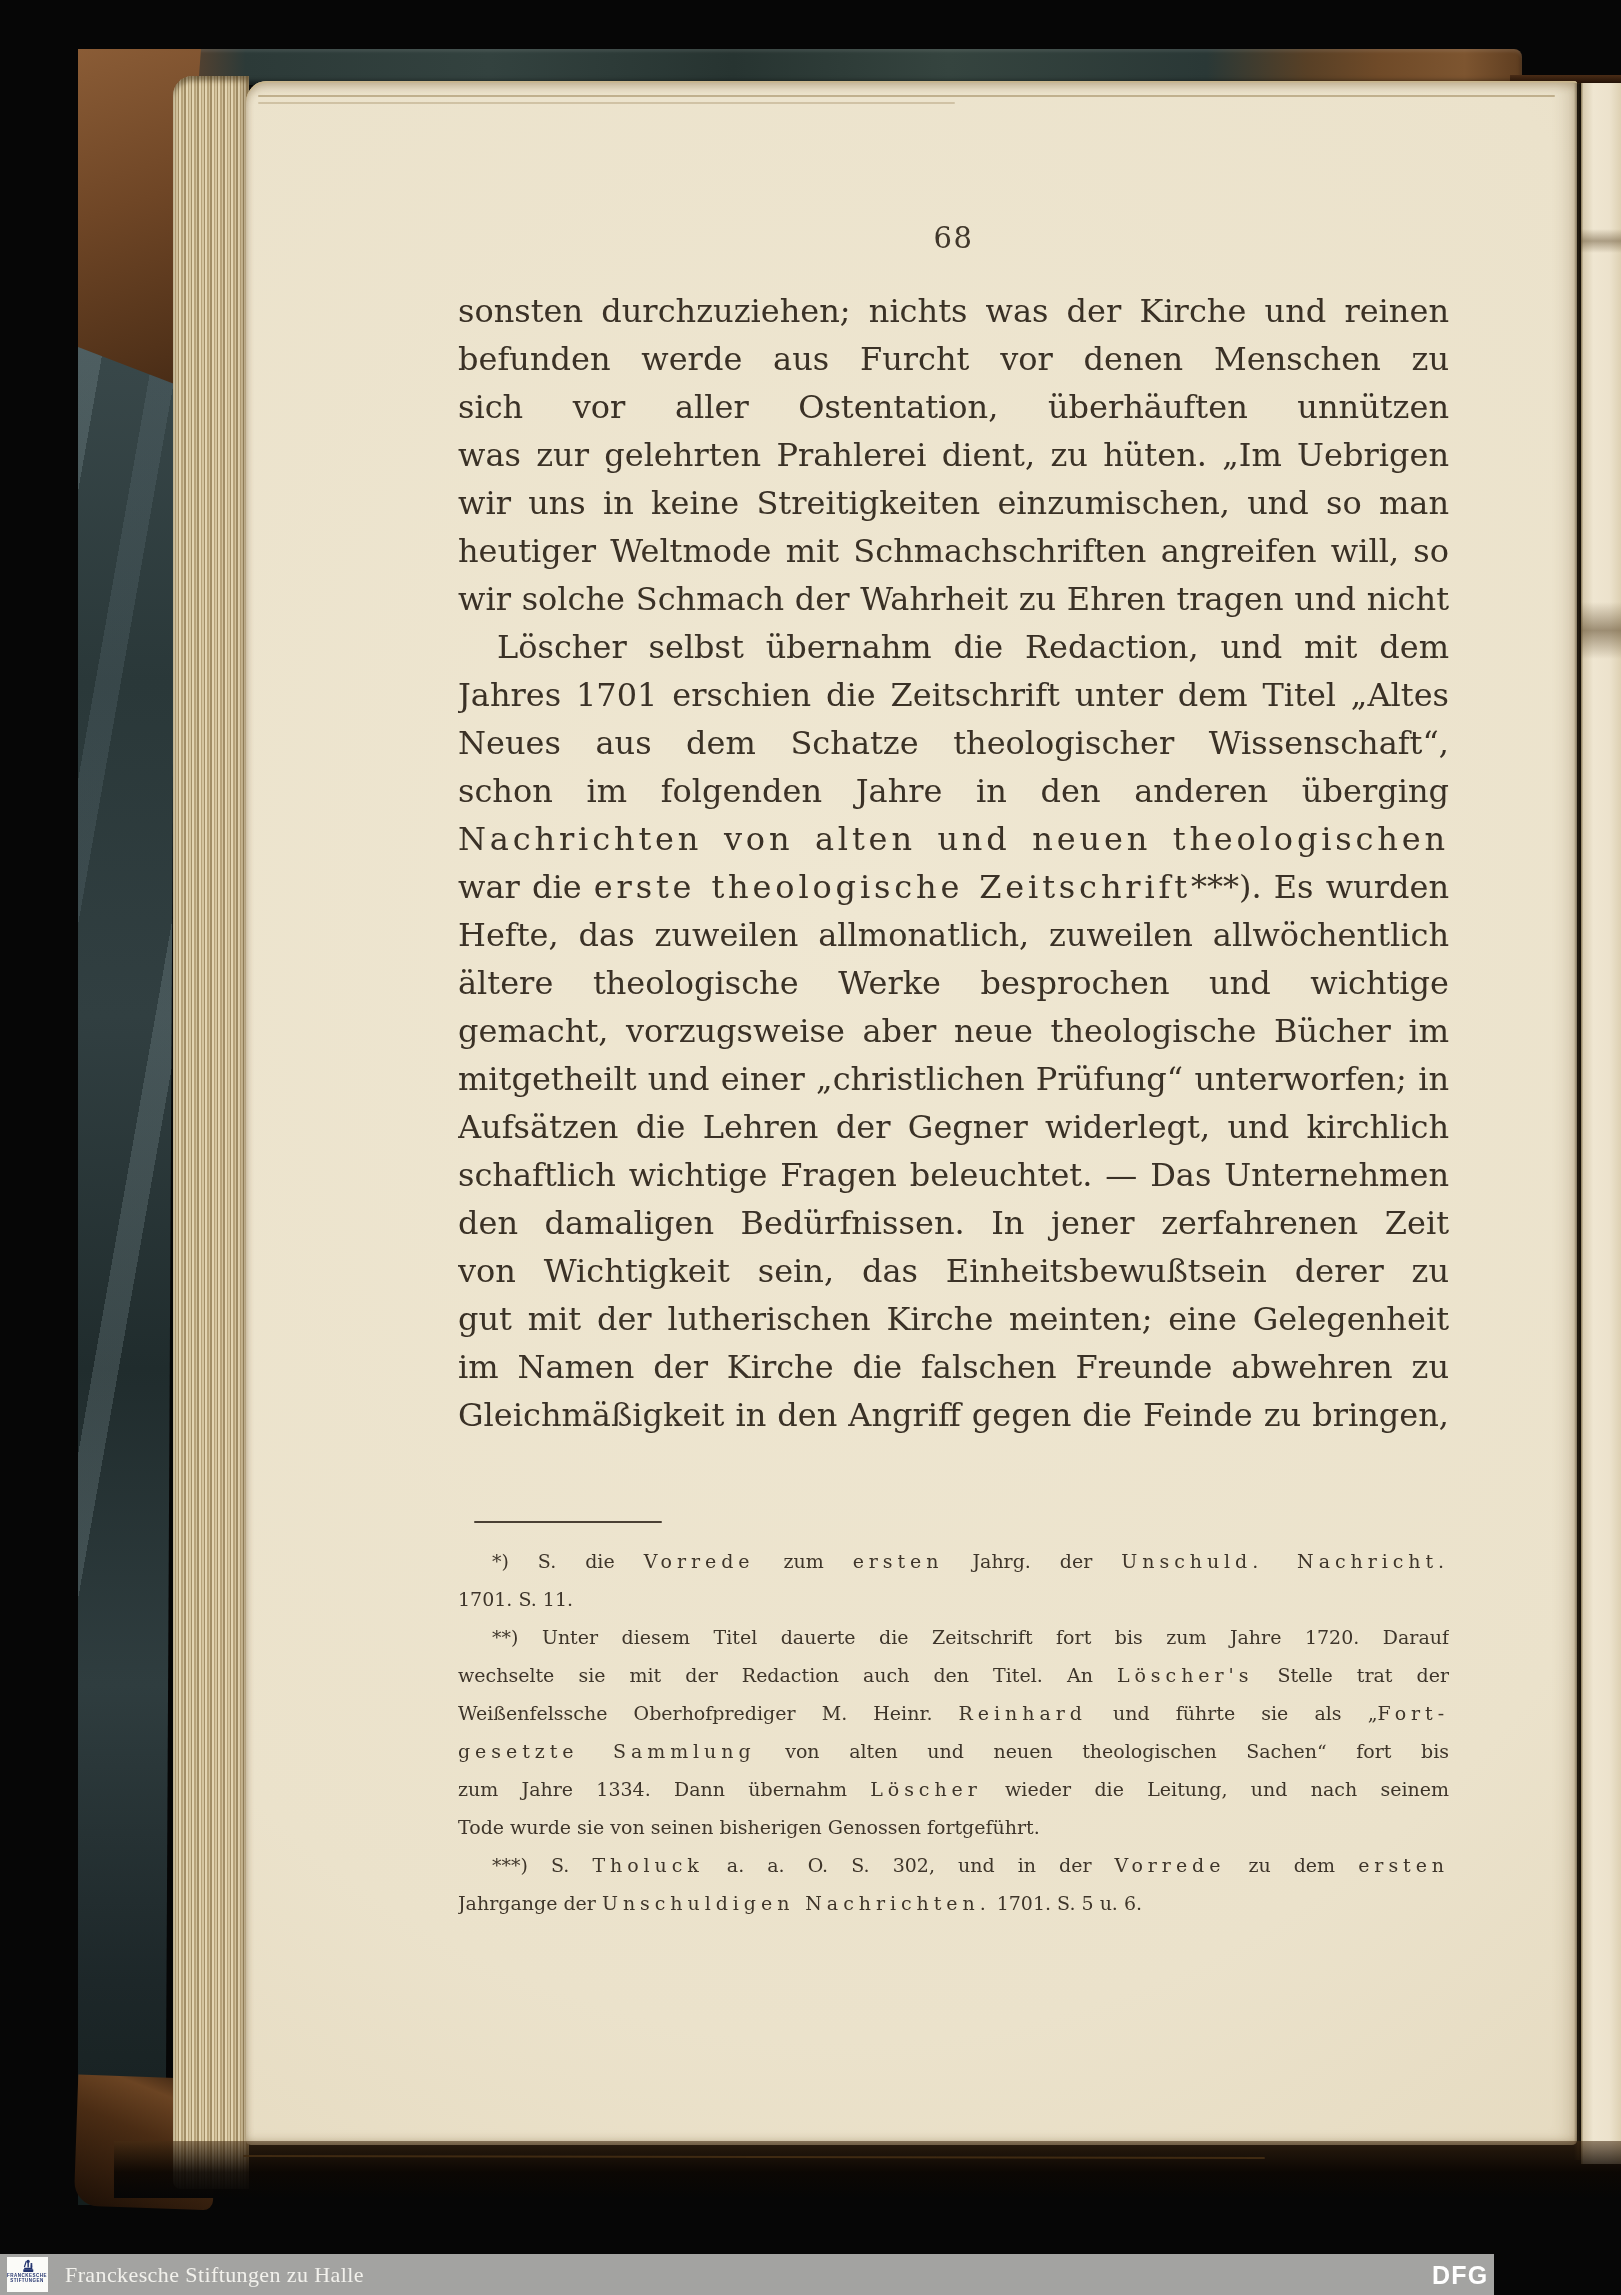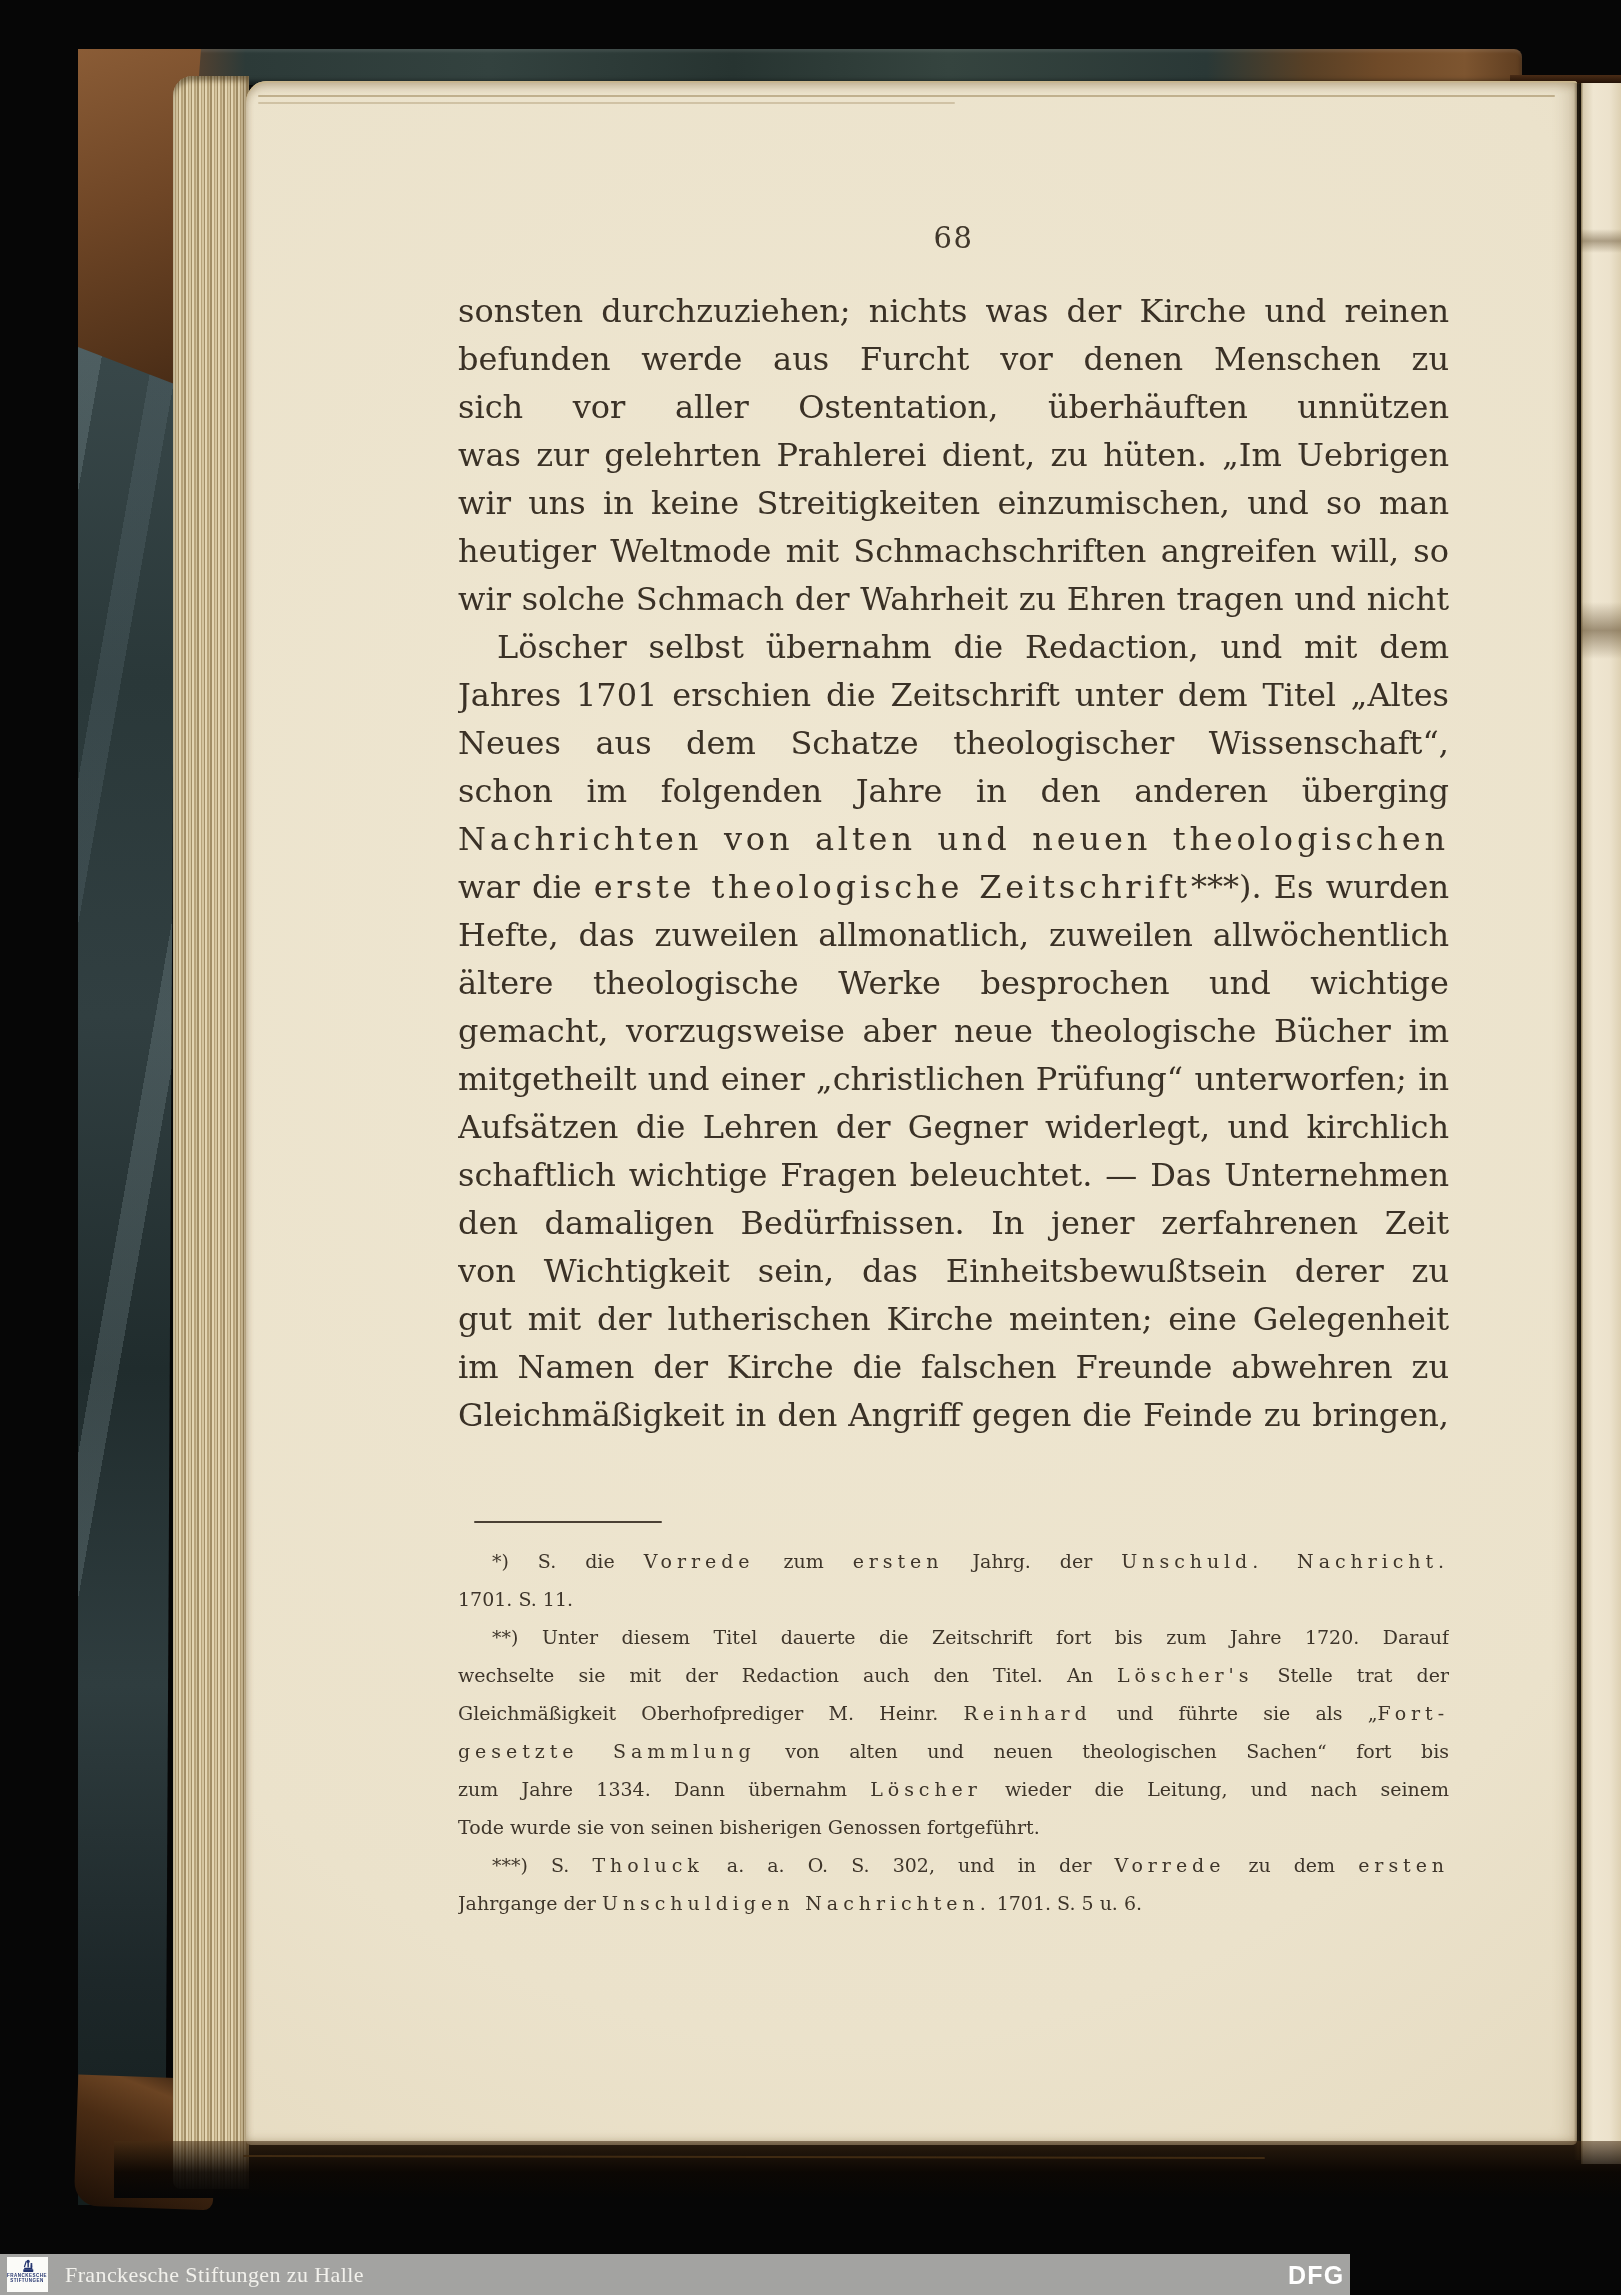--- a/index.html
+++ b/index.html
@@ -62,21 +62,21 @@
   .fnotes{position:absolute;left:0;top:1542px;width:991px;font-size:19px;color:#3e352a;}
   .fline{height:38px;line-height:38px;text-align:justify;overflow:hidden;}
   .just{text-align-last:justify;}
   .bline.ind{text-indent:39px;}
   .fline.ind{text-indent:34px;}
   .body .sperr{letter-spacing:.12em;}
   .fnotes .sperr{letter-spacing:.26em;}
   .fn-rule{position:absolute;left:16px;top:1521px;width:188px;height:2.4px;background:#4a4034;border-radius:1.6px;}
 
   
-  .footer{position:absolute;left:0;top:2254px;width:1350px;height:41px;background:#a3a3a1;}
+  .footer{position:absolute;left:0;top:2254px;width:1494px;height:41px;background:#a3a3a1;}
   .logo-box{position:absolute;left:6.5px;top:3.2px;width:41px;height:35px;background:#fbfbf8;
     display:flex;flex-direction:column;align-items:center;justify-content:flex-start;padding-top:1.6px;box-sizing:border-box;}
   .emblem{width:18px;height:13.8px;display:block;}
   .logo-t{font-family:"Liberation Sans",sans-serif;font-size:4.5px;line-height:5.3px;
     color:#22336e;letter-spacing:0.5px;font-weight:bold;}
   .lib-name{position:absolute;left:65px;top:50%;transform:translateY(-50%);
     color:#f2f1ec;font-size:22px;font-family:"Liberation Serif",serif;letter-spacing:0.4px;}
   .dfg{position:absolute;right:5.7px;top:50%;transform:translateY(-50%);
     color:#fff;font-family:"Liberation Sans",sans-serif;font-weight:900;font-size:25px;letter-spacing:1.2px;margin-left:44px;}
 </style>
@@ -130,21 +130,21 @@
         <div class="bline just"><span>gut mit der lutherischen Kirche meinten; eine Gelegenheit darzubieten,</span></div>
         <div class="bline just"><span>im Namen der Kirche die falschen Freunde abwehren zu können;</span></div>
         <div class="bline just"><span>Gleichmäßigkeit in den Angriff gegen die Feinde zu bringen, und</span></div>
       </div>
     <div class="fn-rule"></div>
     <div class="fnotes">
         <div class="fline just ind"><span>*) S. die </span><span class="sperr">Vorrede</span><span> zum </span><span class="sperr">ersten</span><span> Jahrg. der </span><span class="sperr">Unschuld. Nachricht.</span></div>
         <div class="fline"><span>1701. S. 11.</span></div>
         <div class="fline just ind"><span>**) Unter diesem Titel dauerte die Zeitschrift fort bis zum Jahre 1720. Darauf</span></div>
         <div class="fline just"><span>wechselte sie mit der Redaction auch den Titel. An </span><span class="sperr">Löscher's</span><span> Stelle trat der</span></div>
-        <div class="fline just"><span>Gleichmäßigkeit Oberhofprediger M. Heinr. </span><span class="sperr">Reinhard</span><span> und führte sie als „</span><span class="sperr">Fort-</span></div>
+        <div class="fline just"><span>Weißenfelssche Oberhofprediger M. Heinr. </span><span class="sperr">Reinhard</span><span> und führte sie als „</span><span class="sperr">Fort-</span></div>
         <div class="fline just"><span class="sperr">gesetzte Sammlung</span><span> von alten und neuen theologischen Sachen“ fort bis</span></div>
         <div class="fline just"><span>zum Jahre 1334. Dann übernahm </span><span class="sperr">Löscher</span><span> wieder die Leitung, und nach seinem</span></div>
         <div class="fline"><span>Tode wurde sie von seinen bisherigen Genossen fortgeführt.</span></div>
         <div class="fline just ind"><span>***) S. </span><span class="sperr">Tholuck</span><span> a. a. O. S. 302, und in der </span><span class="sperr">Vorrede</span><span> zu dem </span><span class="sperr">ersten</span></div>
         <div class="fline"><span>Jahrgange der </span><span class="sperr">Unschuldigen Nachrichten.</span><span> 1701. S. 5 u. 6.</span></div>
       </div>
   </div>
 
   <div class="footer">
     <div class="logo-box">

